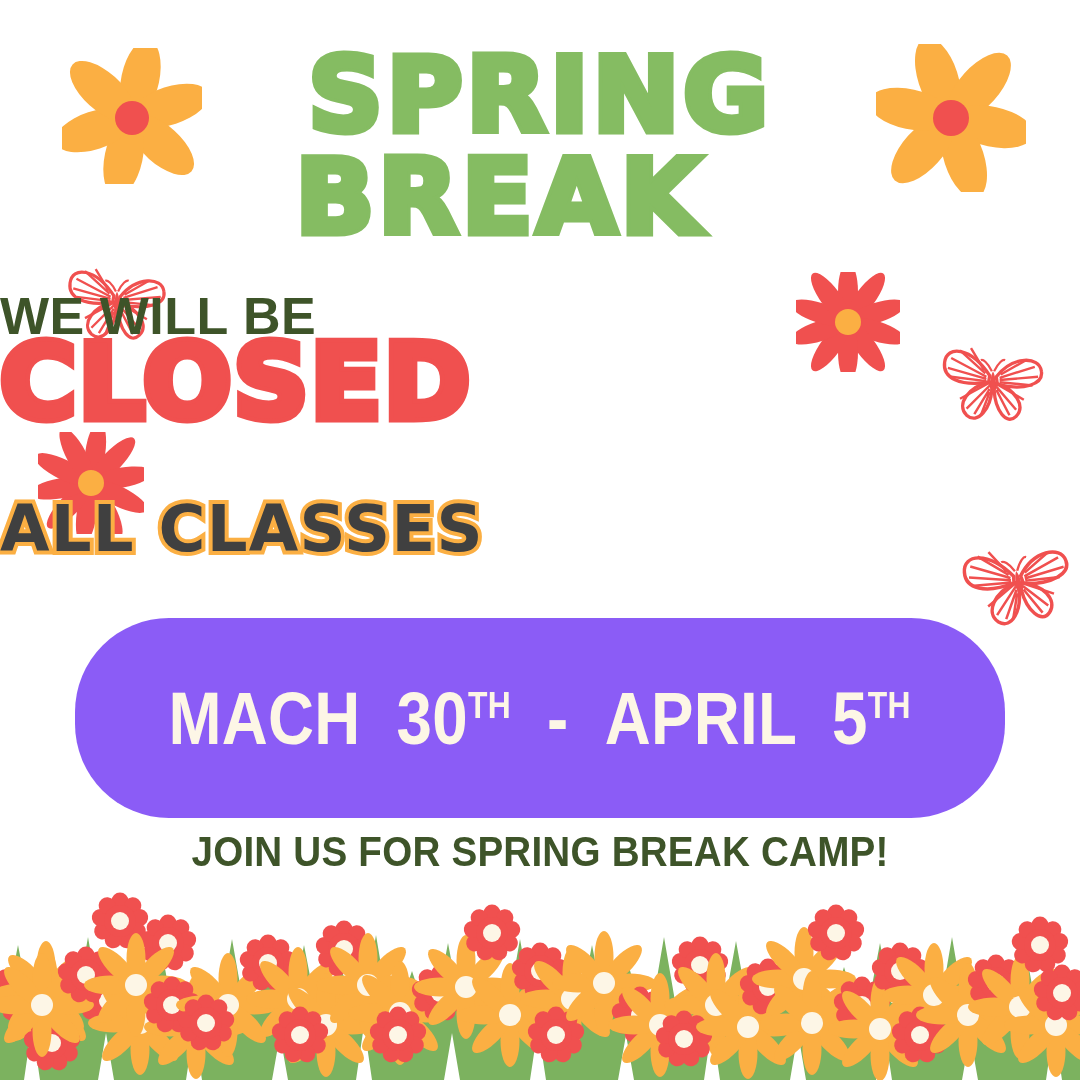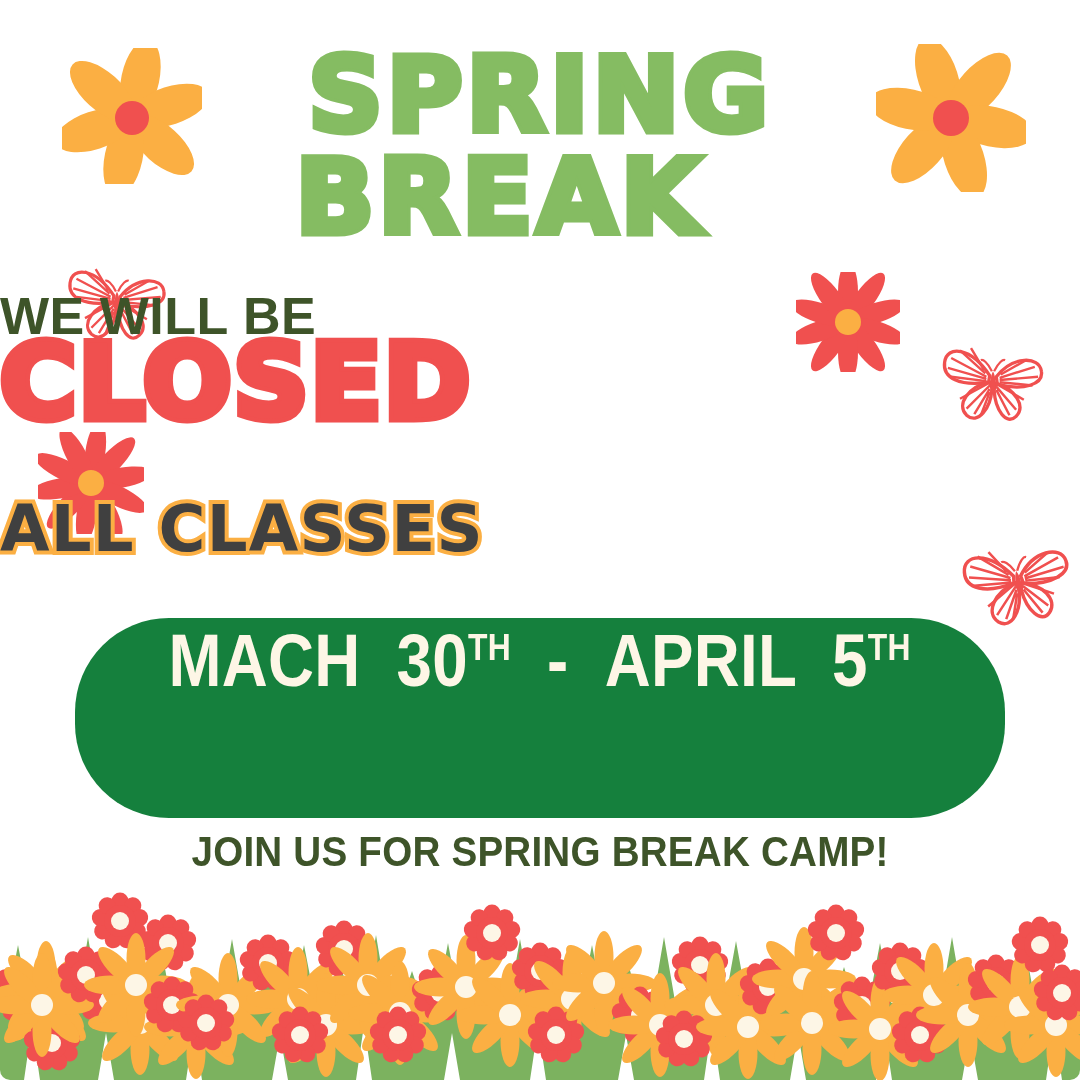--- a/index.html
+++ b/index.html
@@ -8,21 +8,20 @@
     background: #ffffff;
   }
   #poster {
     position: relative;
     width: 1080px;
     height: 1080px;
     background: #ffffff;
     overflow: hidden;
     font-family: "Liberation Sans", sans-serif;
     user-select: none;
-    border-radius: 10px;
   }
 
   
   .deco {
     position: absolute;
     pointer-events: none;
   }
 
   
   .headline-stack {
@@ -92,24 +91,24 @@
     -webkit-text-stroke: 8px #fbaf43;
   }
 
   
   .date-pill {
     position: absolute;
     left: 75px;
     top: 618px;
     width: 930px;
     height: 200px;
-    background: #15803d;
+    background: #8b5cf6;
     border-radius: 94px;
     display: flex;
-    align-items: flex-start;
+    align-items: center;
     justify-content: center;
   }
   .date-text {
     font-family: "Liberation Sans", sans-serif;
     font-weight: 700;
     font-size: 74px;
     color: #fdf6e6;
     letter-spacing: 0.005em;
     white-space: nowrap;
     transform: scaleX(0.86);

